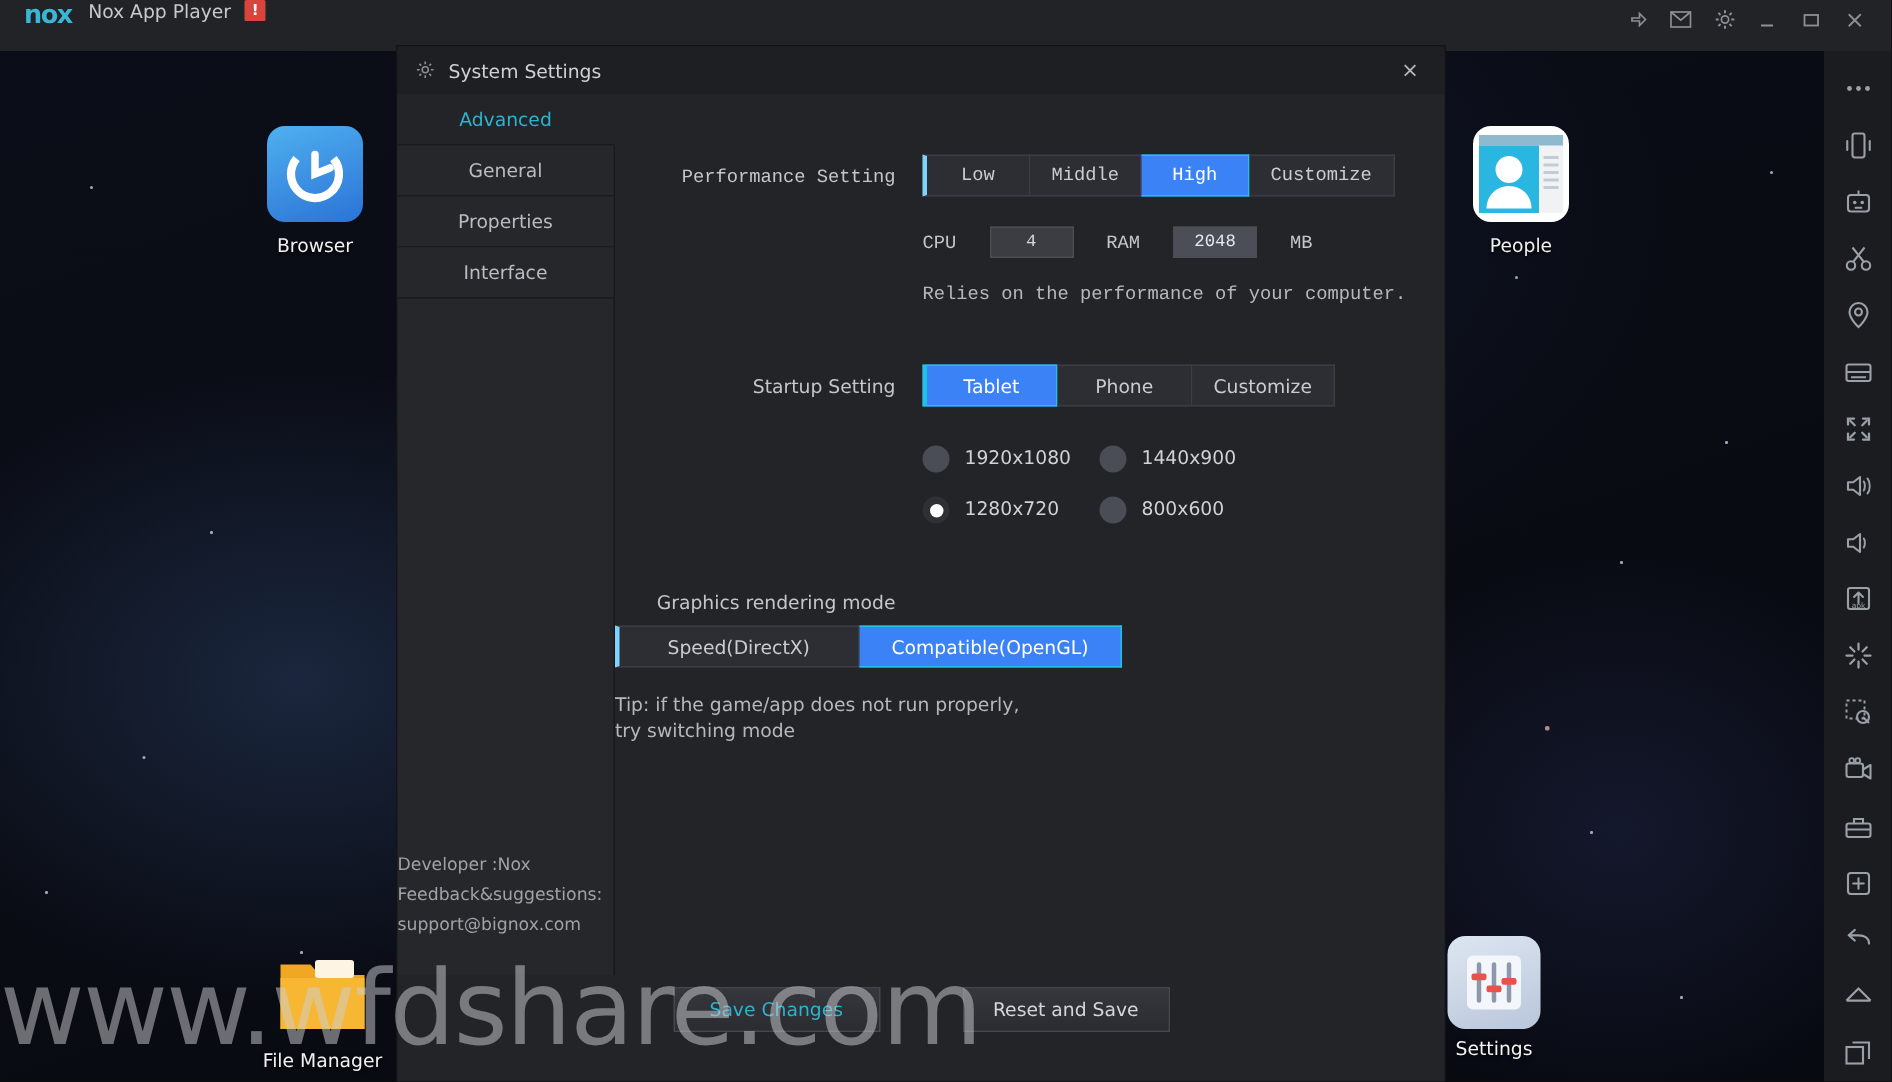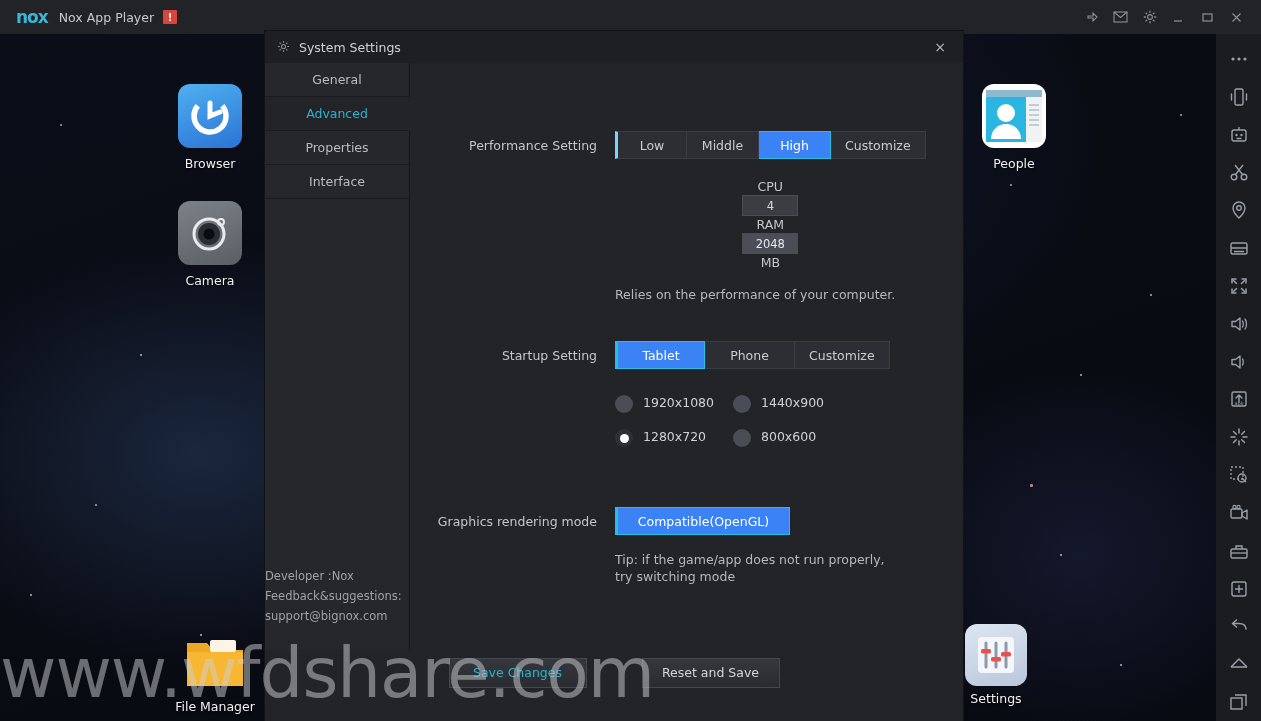--- a/index.html
+++ b/index.html
@@ -8,21 +8,21 @@
     overflow: hidden;
     background: #000;
     font-family: "DejaVu Sans", sans-serif;
   }
   #root { position: relative; width: 1261px; height: 721px; background: #1c1d21; }
 
   
   .titlebar {
     position: absolute; left: 0; top: 0; width: 1261px; height: 34px;
     background: #222327;
-    display: flex; align-items: center;
+    display: flex; align-items: flex-start;
   }
   .nox-logo {
     margin-left: 16px; color: #3bb6d4; font-size: 17px;
     letter-spacing: -1px; font-weight: bold;
     font-family: "DejaVu Sans", sans-serif;
   }
   .app-title { margin-left: 11px; color: #c7c9cd; font-size: 12.5px; }
   .warn-badge {
     margin-left: 9px; width: 14px; height: 14px; background: #d8453c;
     color: #fff; font-size: 10px; font-weight: bold;
@@ -140,21 +140,21 @@
   .seg { display: flex; }
   .seg-btn {
     height: 28px; min-width: 72px; padding: 0 14px;
     display: flex; align-items: center; justify-content: center;
     background: #2c2e33; color: #c9ccd1; font-size: 12.5px;
     border: 1px solid #3a3d43; border-left: none;
   }
   .seg-btn:first-child { border-left: 3px solid #7dd3fc; }
   .seg-btn.on { background: #3b82f6; color: #ffffff; border-color: #22c1e3; }
 
-  .spec-line { display: flex; align-items: center; gap: 1px; margin-top: 20px; flex-direction: column; }
+  .spec-line { display: flex; align-items: center; gap: 12px; margin-top: 20px; }
   .spec-lab { color: #c3c6cb; font-size: 12.5px; }
   .num-field {
     width: 56px; height: 21px; background: #3b3d43; border: 1px solid #4a4d54;
     color: #d6d9de; font-size: 11.5px; display: flex; align-items: center;
     justify-content: center; margin: 0 10px;
   }
   .num-field.sel { background: #4b4e57; color: #e6e9ee; }
   .hint { color: #b5b8bd; font-size: 12.5px; margin-top: 16px; line-height: 17px; }
 
   .radio-grid {
@@ -274,31 +274,20 @@
     <div class="app-icon" style="left:167px;top:50px;">
       <div class="tile tile-browser">
         <svg width="46" height="46" viewBox="0 0 46 46">
           <circle cx="23" cy="23" r="16" fill="none" stroke="#ffffff" stroke-width="5.5" stroke-dasharray="72 30" transform="rotate(-40 23 23)"></circle>
           <path d="M23 10 L23 23 L33 19" fill="none" stroke="#ffffff" stroke-width="5" stroke-linecap="round"></path>
         </svg>
       </div>
       <div class="lbl">Browser</div>
     </div>
 
-    <div class="app-icon" style="left:167px;top:167px;">
-      <div class="tile tile-camera">
-        <svg width="46" height="46" viewBox="0 0 46 46">
-          <circle cx="22" cy="24" r="15" fill="none" stroke="#e9ebee" stroke-width="3"></circle>
-          <circle cx="22" cy="24" r="11" fill="#2a2d33"></circle>
-          <circle cx="22" cy="24" r="5.5" fill="#0b0c0f"></circle>
-          <circle cx="34" cy="12" r="3" fill="none" stroke="#e9ebee" stroke-width="2"></circle>
-        </svg>
-      </div>
-      <div class="lbl">Camera</div>
-    </div>
 
     <div class="app-icon" style="left:971px;top:50px;">
       <div class="tile tile-people">
         <svg width="64" height="64" viewBox="0 0 64 64">
           <rect x="4" y="6" width="56" height="52" fill="#f0f2f4"></rect>
           <rect x="4" y="6" width="56" height="7" fill="#8fb9cf"></rect>
           <rect x="4" y="13" width="40" height="45" fill="#29b6e0"></rect>
           <circle cx="24" cy="29" r="9" fill="#ffffff"></circle>
           <path d="M9 55c0-9 7-15 15-15s15 6 15 15z" fill="#ffffff"></path>
           <g fill="#c3ccd4">
@@ -506,43 +495,43 @@
             </g>
           </svg>
       </span>
       <span class="dlg-title">System Settings</span>
       <span class="dlg-close">×</span>
     </div>
 
     <div class="dlg-body">
 
       <div class="dlg-nav">
+        <div class="nav-item active">
+          <span>Advanced</span>
+        </div>
         <div class="nav-item">
           <span>General</span>
-        </div>
-        <div class="nav-item active">
-          <span>Advanced</span>
         </div>
         <div class="nav-item">
           <span>Properties</span>
         </div>
         <div class="nav-item">
           <span>Interface</span>
         </div>
 
         <div class="nav-foot">
           <div>Developer :Nox</div>
           <div>Feedback&amp;suggestions:</div>
           <div>support@bignox.com</div>
         </div>
       </div>
 
       <div class="dlg-main">
 
-        <div class="row" style="margin-top:68px;">
+        <div class="row" style="margin-top:40px;font-family:Liberation Mono, monospace;">
           <div class="row-label">Performance Setting</div>
           <div>
             <div class="seg">
               <div class="seg-btn">Low</div>
               <div class="seg-btn">Middle</div>
               <div class="seg-btn on">High</div>
               <div class="seg-btn">Customize</div>
             </div>
             <div class="spec-line">
               <span class="spec-lab">CPU</span>
@@ -577,24 +566,25 @@
                 <span class="rl">1280x720</span>
               </div>
               <div class="radio">
                 <span class="dot"></span>
                 <span class="rl">800x600</span>
               </div>
             </div>
           </div>
         </div>
 
-        <div class="row" style="margin-top:60px;">
+        <div class="row" style="margin-top:38px;flex-direction:column;">
           <div class="row-label">Graphics rendering mode</div>
           <div>
             <div class="seg">
+              <div class="seg-btn" style="min-width:163px">Speed(DirectX)</div>
               <div class="seg-btn on" style="min-width:175px">Compatible(OpenGL)</div>
             </div>
             <div class="hint" style="max-width:270px">Tip: if the game/app does not run properly, try switching mode</div>
           </div>
         </div>
 
       </div>
     </div>
 
     <div class="dlg-footer">

